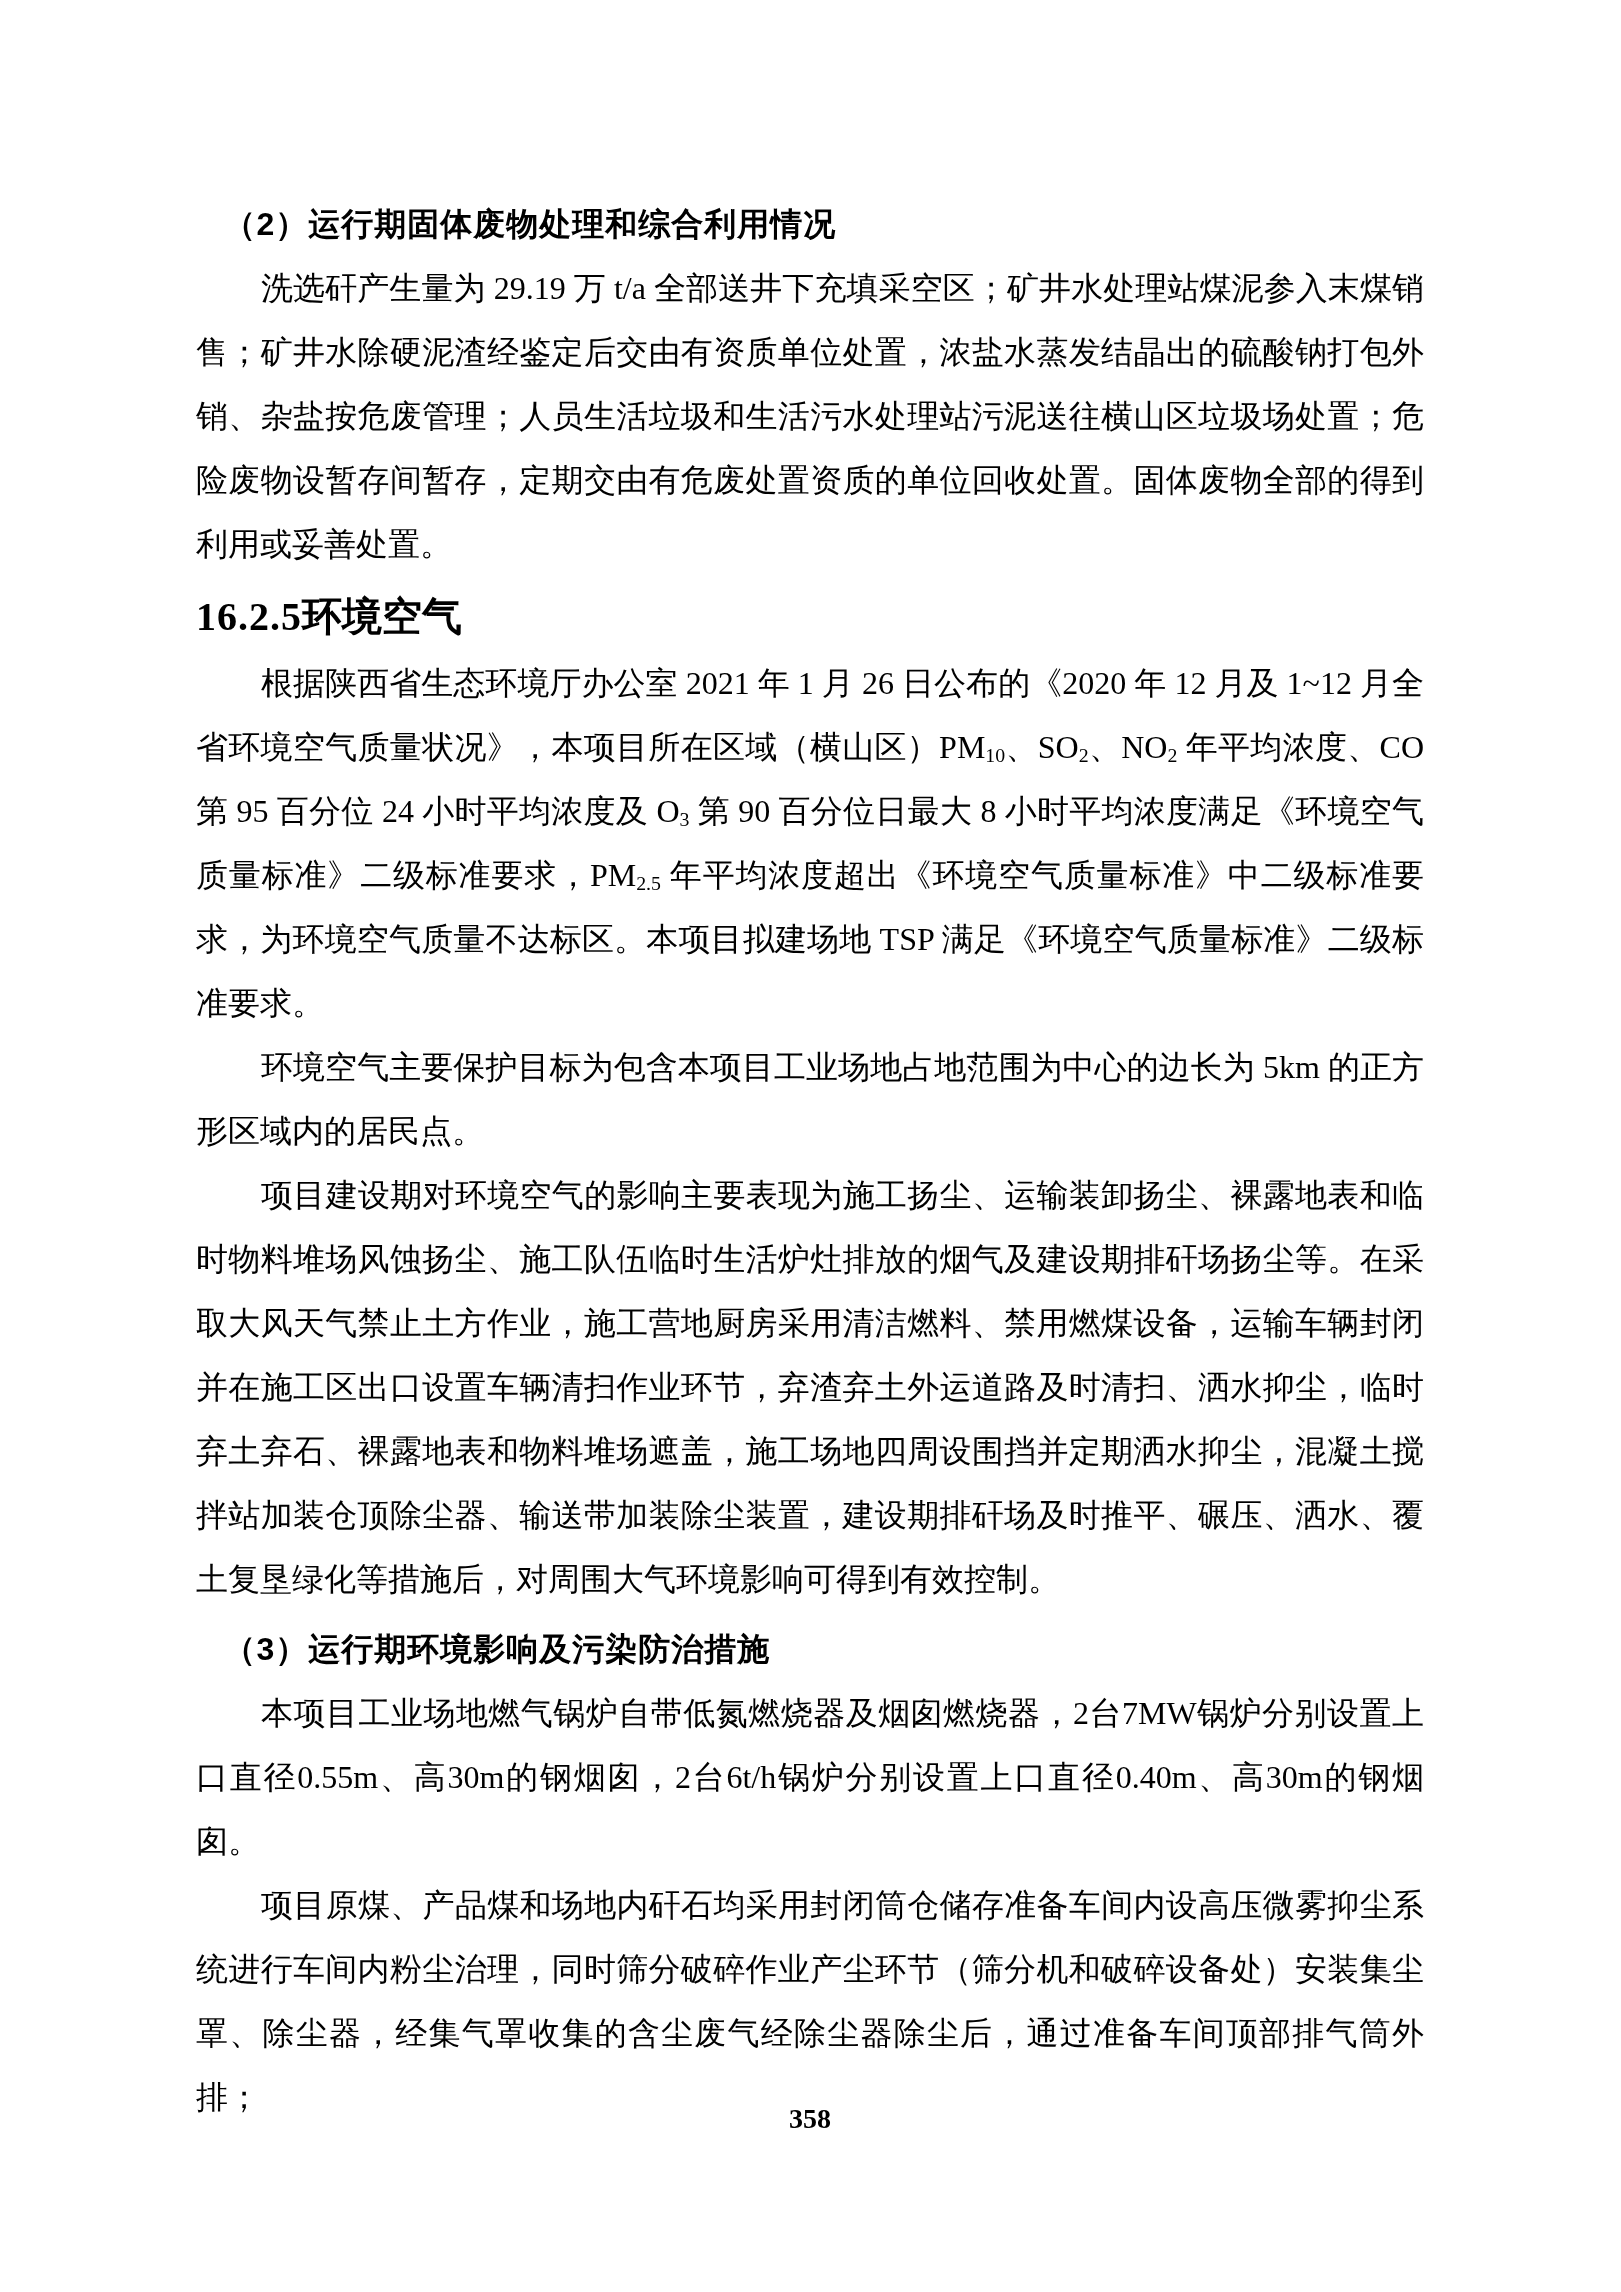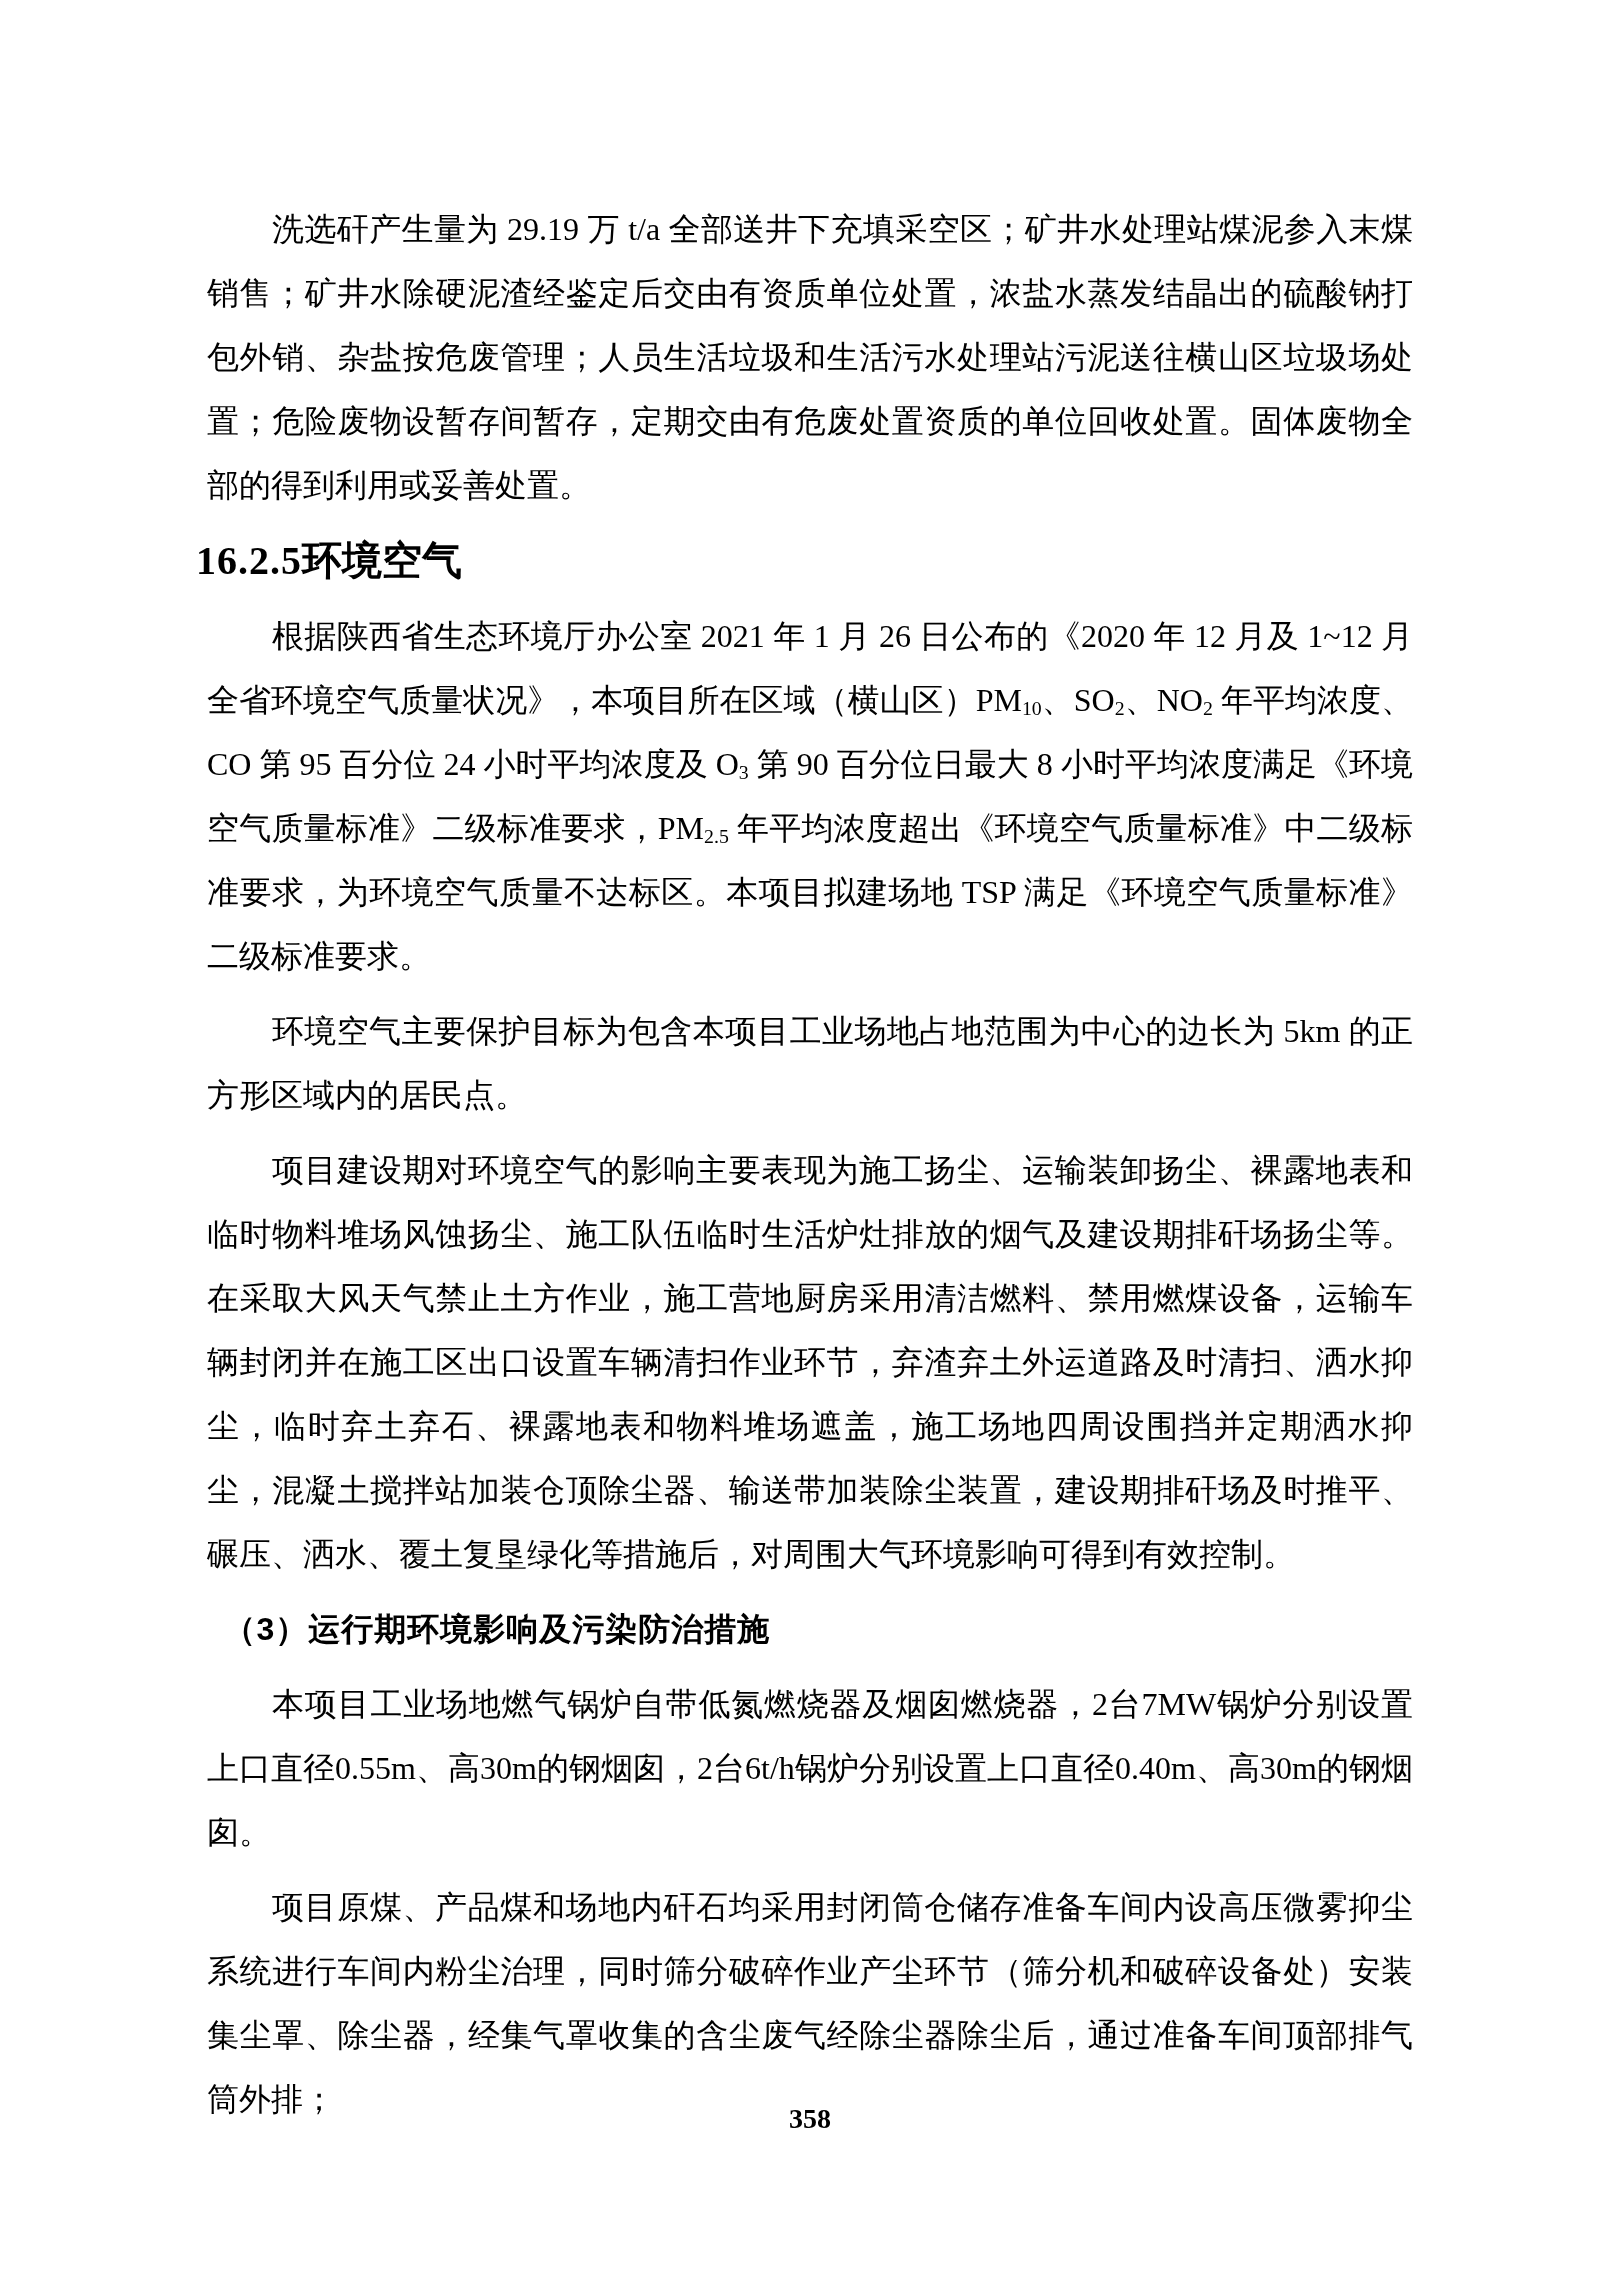--- a/index.html
+++ b/index.html
@@ -11,21 +11,21 @@
     overflow:hidden;
     color:#000;
     font-family:"Liberation Serif","DejaVu Serif",serif;
   }
   .content {
     position:absolute;
     left:196px; top:186px;
     width:1228px;
   }
   p.body {
-    margin:11px;
+    margin:0;
     font-size:32px;
     line-height:64px;
     text-align:justify;
     text-justify:inter-character;
     text-indent:65px;
     word-break:break-all;
   }
   h3.sub {
     margin:5.9px 0 0 0;
     font-size:32px;
@@ -66,20 +66,21 @@
     font-family:"Liberation Serif","DejaVu Serif",serif;
     font-weight:bold;
   }
 </style>
 </head>
 <body>
 
 <div class="page">
   <div class="content">
 
+    <h3 class="sub">（2）运行期固体废物处理和综合利用情况</h3>
 
     <p class="body">洗选矸产生量为 29.19 万 t/a 全部送井下充填采空区；矿井水处理站煤泥参入末煤销售；矿井水除硬泥渣经鉴定后交由有资质单位处置，浓盐水蒸发结晶出的硫酸钠打包外销、杂盐按危废管理；人员生活垃圾和生活污水处理站污泥送往横山区垃圾场处置；危险废物设暂存间暂存，定期交由有危废处置资质的单位回收处置。固体废物全部的得到利用或妥善处置。</p>
 
     <h2 class="chapter">
       <span class="num">16.2.5</span><span class="title">环境空气</span>
     </h2>
 
 
     <p class="body">根据陕西省生态环境厅办公室 2021 年 1 月 26 日公布的《2020 年 12 月及 1~12 月全省环境空气质量状况》，本项目所在区域（横山区）PM<sub>10</sub>、SO<sub>2</sub>、NO<sub>2</sub> 年平均浓度、CO 第 95 百分位 24 小时平均浓度及 O<sub>3</sub> 第 90 百分位日最大 8 小时平均浓度满足《环境空气质量标准》二级标准要求，PM<sub>2.5</sub> 年平均浓度超出《环境空气质量标准》中二级标准要求，为环境空气质量不达标区。本项目拟建场地 TSP 满足《环境空气质量标准》二级标准要求。</p>
 

